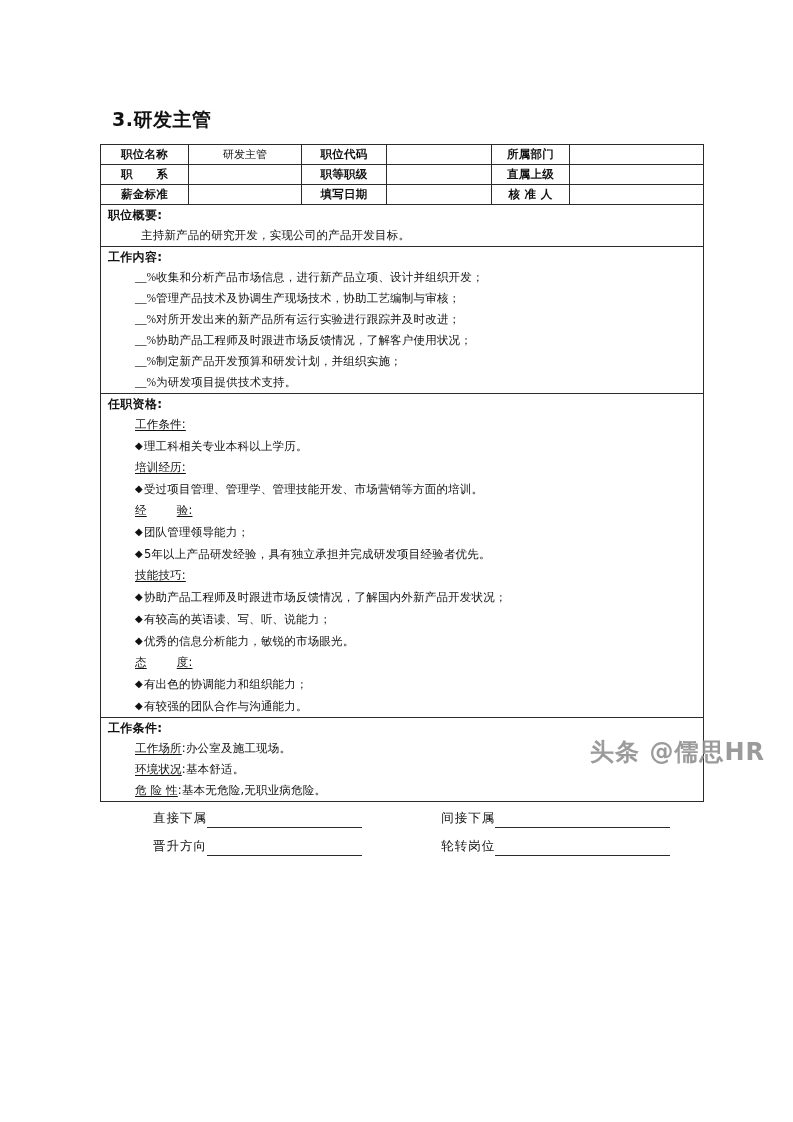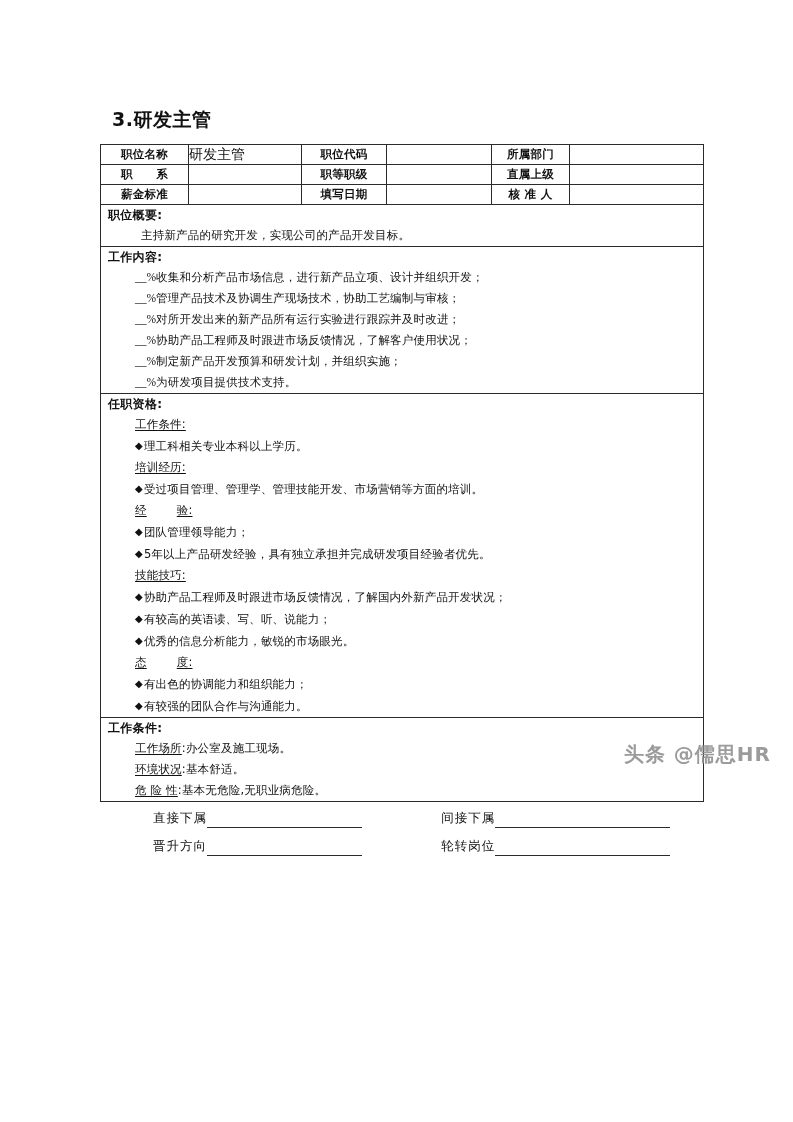--- a/index.html
+++ b/index.html
@@ -57,22 +57,22 @@
   .hdr-label {
     height: 19px;
     text-align: center;
     font-weight: 700;
     font-size: 11.5px;
     white-space: nowrap;
     letter-spacing: 0.3px;
   }
   .hdr-value {
     height: 19px;
-    text-align: left;
-    font-size: 14px;
+    text-align: center;
+    font-size: 11px;
     font-weight: 400;
   }
 
   
   .section-cell {
     padding: 4px 0 6px 0;
   }
   .sec-title {
     font-weight: 700;
     font-size: 12px;
@@ -140,23 +140,23 @@
   .footer-blank {
     border-bottom: 1px solid #2b2b2b;
     height: 13px;
   }
   .footer-field.left  .footer-blank { width: 155px; }
   .footer-field.right .footer-blank { width: 175px; }
 
   
   .watermark {
     position: absolute;
-    right: 22px;
+    right: 28px;
     bottom: 22px;
-    font-size: 20px;
+    font-size: 24px;
     font-weight: 700;
     color: #8e8e8e;
     letter-spacing: 1px;
     white-space: nowrap;
     opacity: 0.88;
   }
 </style>
 </head>
 <body>
 

